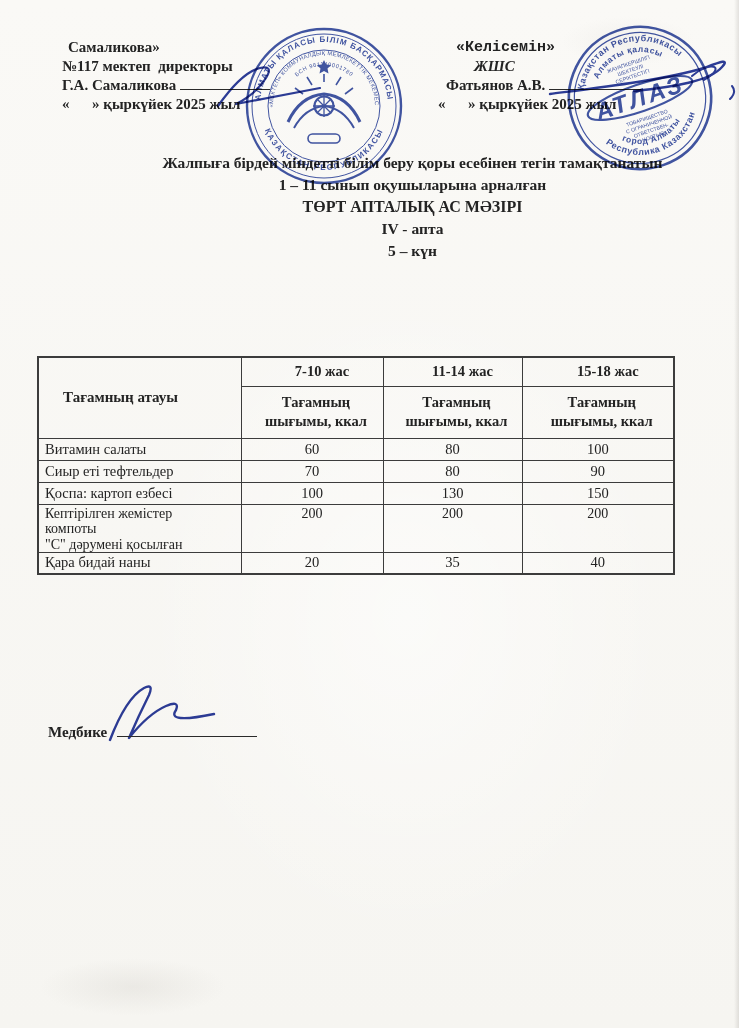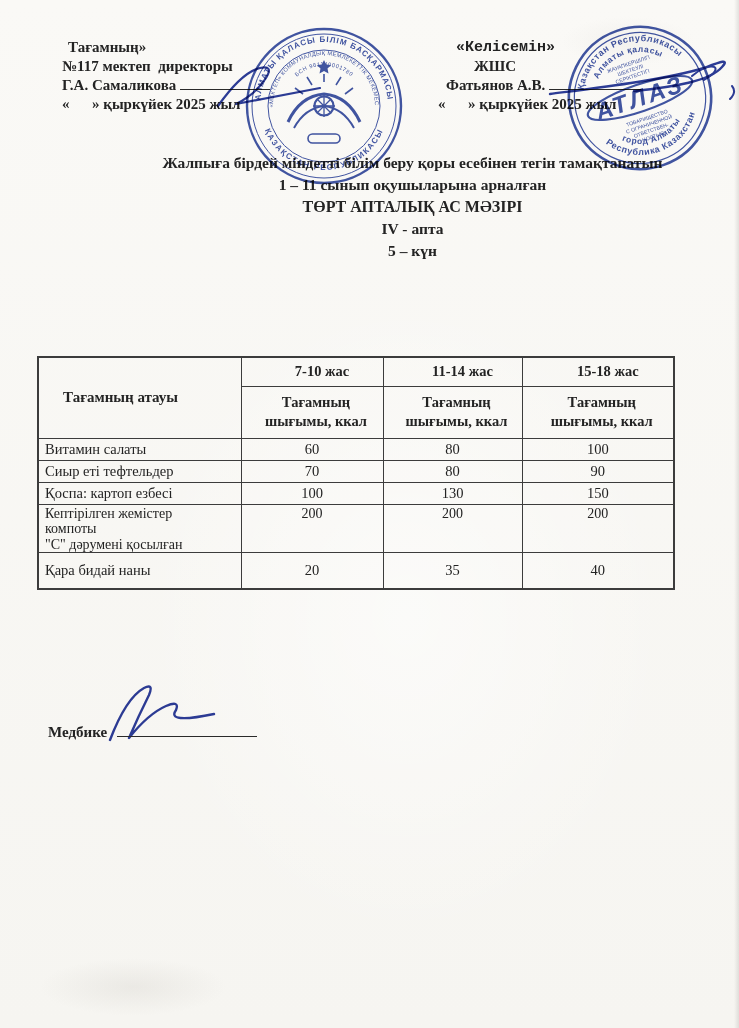--- a/index.html
+++ b/index.html
@@ -32,45 +32,45 @@
   .menu-table td { border:1.3px solid #3c3c3c; padding:0 4px; vertical-align:middle; }
   .menu-table { border:2px solid #3c3c3c; }
   .menu-table .hd { font-weight:bold; text-align:center; }
   .menu-table .dish-hd { text-align:left; padding-left:8px; font-size:15px; }
   .menu-table .age-row td { height:29px;padding-left:24px; }
   .menu-table .sub-row td { height:52px; line-height:19px; white-space:pre-line;padding-left:12px; }
   .menu-table .name-cell { text-align:left; padding-left:6px; white-space:pre-line; }
   .menu-table .val-cell { text-align:center; }
   .menu-table .r-std td { height:22px; }
   .menu-table .r-tall td { height:46px; vertical-align:top; padding-top:1px; line-height:15.5px; font-size:14px; }
-  .menu-table .r-last td { height:36px; }
+  .menu-table .r-last td { height:21px; }
 
   .stamp { position:absolute; mix-blend-mode:multiply; opacity:.92; }
   .stamp text { font-family:"Liberation Sans","DejaVu Sans",sans-serif; fill:#31479f; }
   .stamp .ring { stroke:#31479f; fill:none; }
   .sig { position:absolute; mix-blend-mode:multiply; }
   .sig path { stroke:#2d3d9b; fill:none; stroke-linecap:round; stroke-linejoin:round; }
 
   .nurse-row { position:absolute; left:48px; top:722px; font-weight:bold; font-size:15px; line-height:20px; }
 </style>
 </head>
 <body>
 
 <div class="page">
 
   <div class="hdr-block" style="left:62px; top:38px;">
-    <div class="ln" style="padding-left:6px;">Тағамның»</div>
+    <div class="ln" style="padding-left:6px;">Самаликова»</div>
     <div class="ln">№117 мектеп  директоры</div>
     <div class="ln"><span>Г.А. Самаликова</span> <span class="uline" style="width:90px;"></span></div>
     <div class="ln">«      » қыркүйек 2025 жыл</div>
   </div>
 
   <div class="hdr-block" style="left:438px; top:38px;">
     <div class="ln" style="padding-left:18px;font-family:Liberation Mono, monospace;">«Келісемін»</div>
-    <div class="ln" style="padding-left:36px;">ЖШС</div>
+    <div class="ln" style="padding-left:36px;font-style:italic;">ЖШС</div>
     <div class="ln" style="padding-left:8px;"><span>Фатьянов А.В.</span> <span class="uline" style="width:92px;"></span></div>
     <div class="ln">«      » қыркүйек 2025 жыл</div>
   </div>
 
   <div class="title-block">
     <div class="tl">Жалпыға бірдей міндетті білім беру қоры есебінен тегін тамақтанатын</div>
     <div class="tl">1 – 11 сынып оқушыларына арналған</div>
     <div class="tl tl3">ТӨРТ АПТАЛЫҚ АС МӘЗІРІ</div>
     <div class="tl">IV - апта</div>
     <div class="tl">5 – күн</div>

